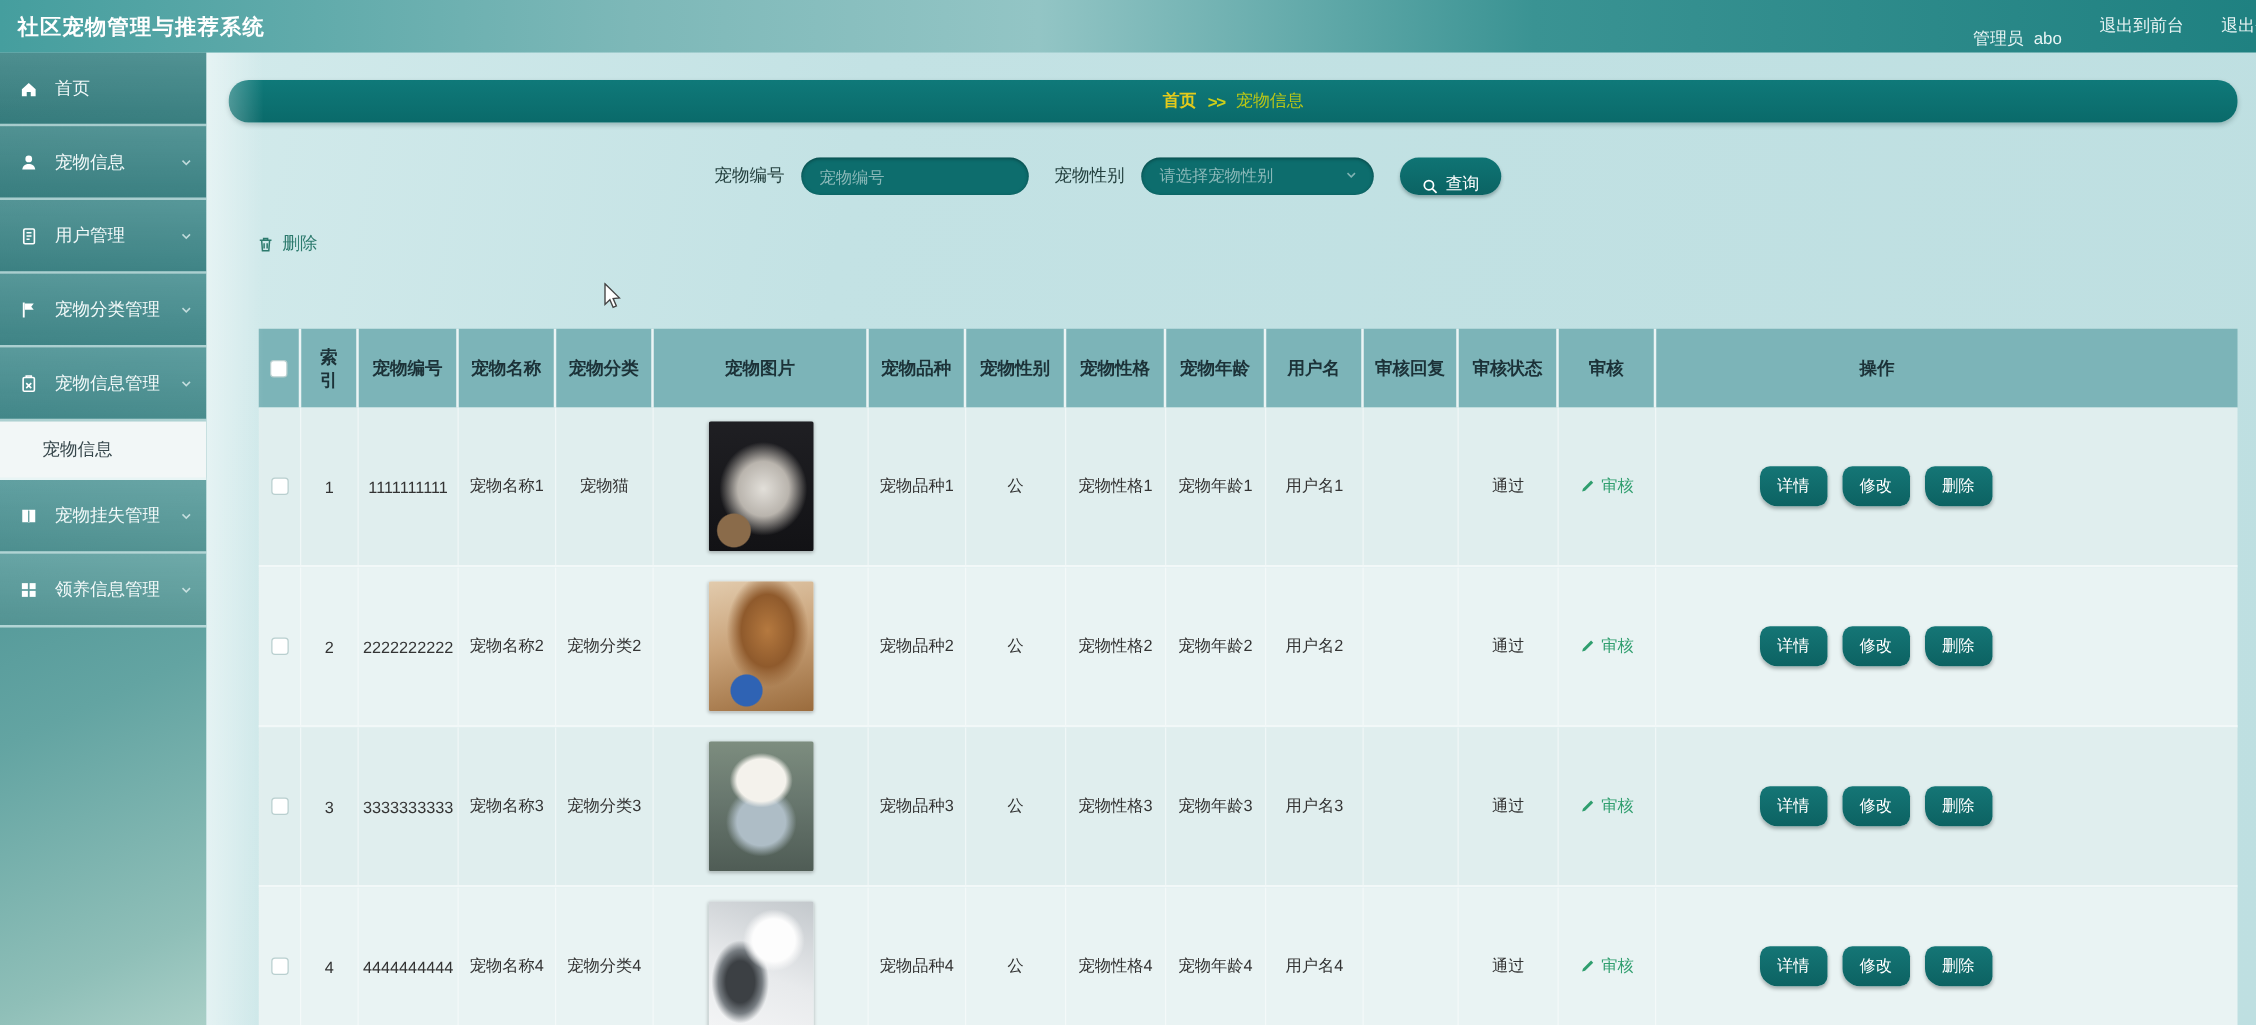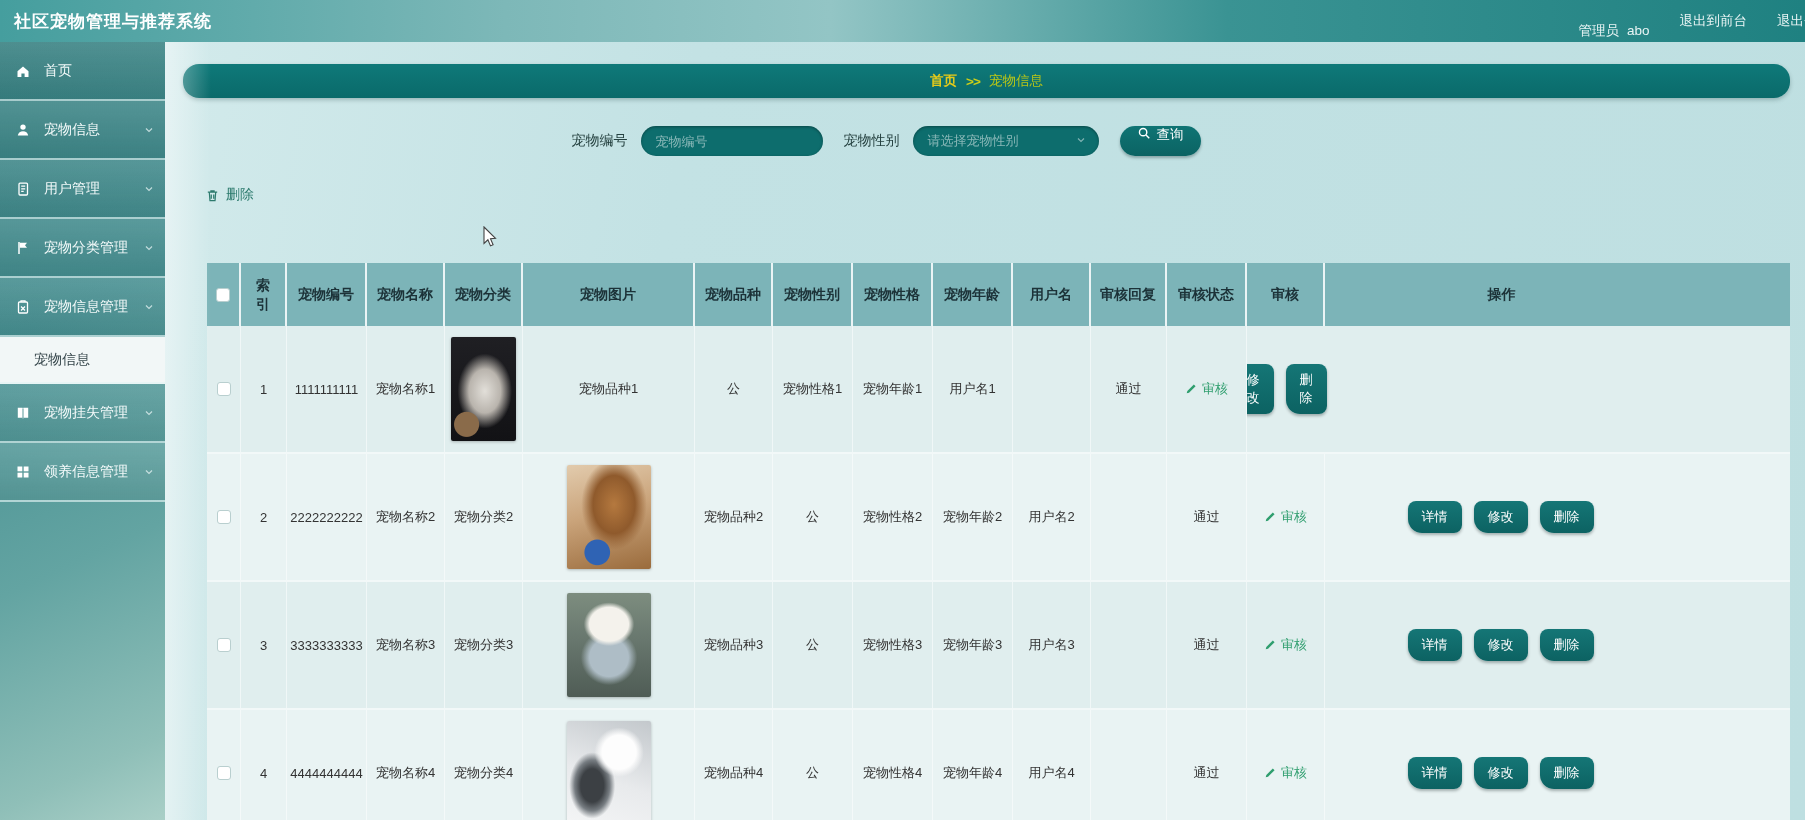--- a/index.html
+++ b/index.html
@@ -47,21 +47,21 @@
   .search-row { margin-top:27px; height:32px; display:flex; align-items:center;
     justify-content:center; gap:13px; padding-right:198px; }
   .fld-label { font-size:14px; color:#24403f; }
   .pill-input { width:182px; height:30px; border-radius:15px; background:#0d6d6d; border:none;
     color:#d6ecec; padding:0 15px; font-size:13px; outline:none; box-shadow:inset 0 1px 3px rgba(0,0,0,.35); }
   .pill-input::placeholder { color:#8ab8b8; }
   .pill-select { width:186px; height:30px; border-radius:15px; background:#0d6d6d; color:#8ab8b8;
     display:flex; align-items:center; justify-content:space-between; padding:0 12px 0 15px;
     font-size:13px; cursor:pointer; box-shadow:inset 0 1px 3px rgba(0,0,0,.35); margin-right:8px; }
   .search-btn { height:30px; border-radius:15px; background:linear-gradient(180deg,#0f7474,#0b6363);
-    color:#fff; display:flex; gap:6px; align-items:flex-start; padding:0 17px; font-size:13.5px;
+    color:#fff; display:flex; gap:6px; align-items:flex-end; padding:0 17px; font-size:13.5px;
     border:none; cursor:pointer; box-shadow:0 2px 3px rgba(0,30,30,.3); }
 
   .toolbar { margin:28px 0 0 40px; height:20px; display:flex; align-items:center; gap:6px;
     color:#2c7a6d; font-size:14px; cursor:pointer; width:70px; }
 
   
   .table { margin:58px 15px 0 42px; }
   .thead, .tr { display:grid;
     grid-template-columns:34px 46px 80px 78px 78px 172px 78px 80px 80px 80px 78px 76px 80px 78px 1fr; }
   .thead { background:#7cb4b8; height:63px; }
@@ -288,20 +288,21 @@
       <div class="th c-actions">操作</div>
     </div>
     <div>
         <div class="tr">
           <div class="td">
             <span class="cbx"></span>
           </div>
           <div class="td">1</div>
           <div class="td">1111111111</div>
           <div class="td">宠物名称1</div>
+          <div class="td">宠物猫</div>
           <div class="td">
             <div class="photo p0"></div>
           </div>
           <div class="td">宠物品种1</div>
           <div class="td">公</div>
           <div class="td">宠物性格1</div>
           <div class="td">宠物年龄1</div>
           <div class="td">用户名1</div>
           <div class="td"></div>
           <div class="td">通过</div>

